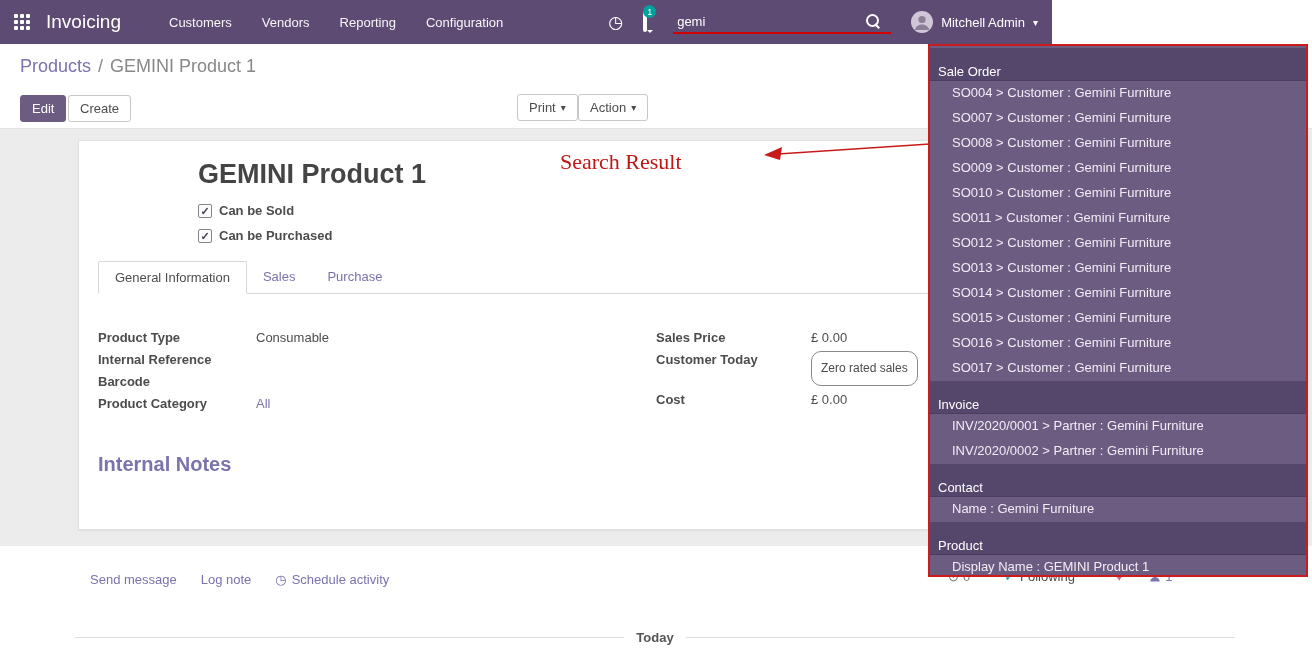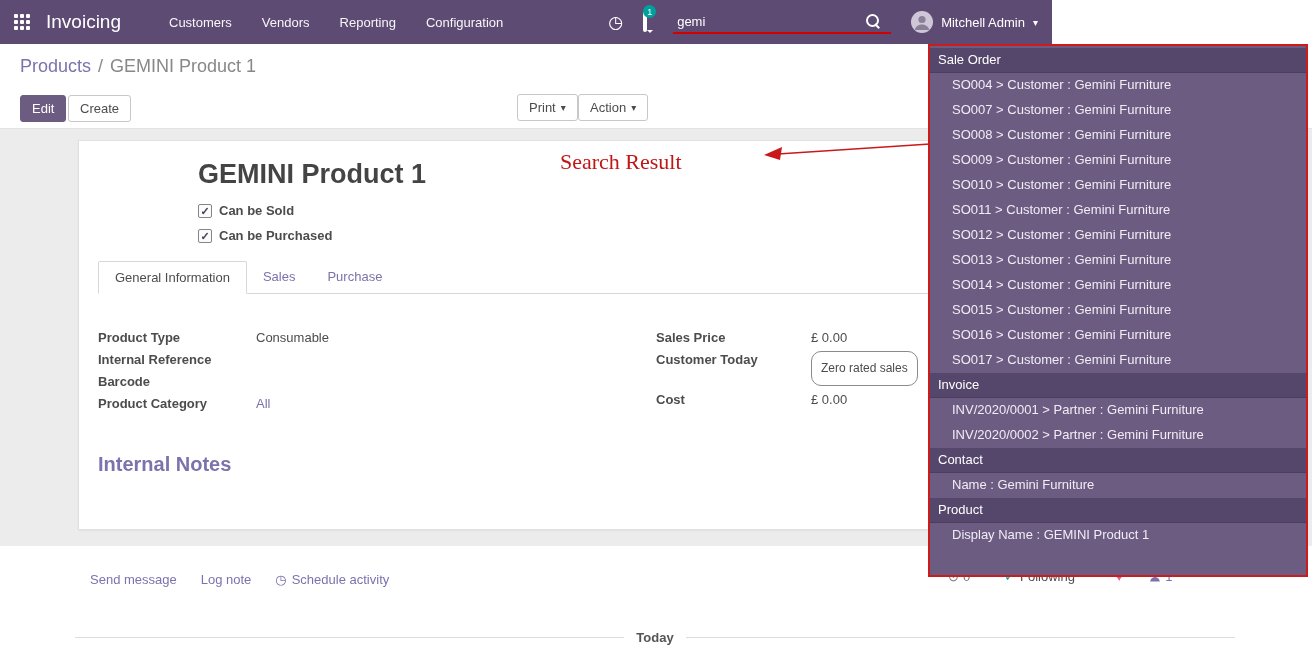--- a/index.html
+++ b/index.html
@@ -85,21 +85,21 @@
   .heart{ margin-left:40px; color:#e05c8a; font-size:14px; cursor:pointer; }
   .follower-badge{ margin-left:26px; color:var(--link); display:flex; align-items:center; gap:4px; cursor:pointer; }
   .today{ position:absolute; top:84px; left:75px; width:1160px; display:flex; align-items:center;
           color:#555; font-size:13px; font-weight:bold; }
   .today:before,.today:after{ content:""; flex:1; height:1px; background:#ddd; }
   .today span{ margin:0 12px; }
 
   
   .search-dropdown{ position:absolute; top:44px; left:928px; width:380px; height:533px; background:var(--accent);
                     border:2px solid #cc1b1b; z-index:30; overflow:hidden; font-size:13px; padding-top:2px; }
-  .dd-header{ background:var(--dd-header); color:#fff; padding:4px 8px; height:25px; border-bottom:1px solid rgba(0,0,0,.12); }
+  .dd-header{ background:var(--dd-header); color:#fff; padding:16px 8px; height:25px; border-bottom:1px solid rgba(0,0,0,.12); }
   .dd-item{ color:#f1ecf5; padding:4px 8px 4px 22px; height:25px; white-space:nowrap; cursor:pointer; }
 </style>
 </head>
 <body>
 
 <header class="navbar">
   <span class="grid-icon">
       <i></i>
       <i></i>
       <i></i>

